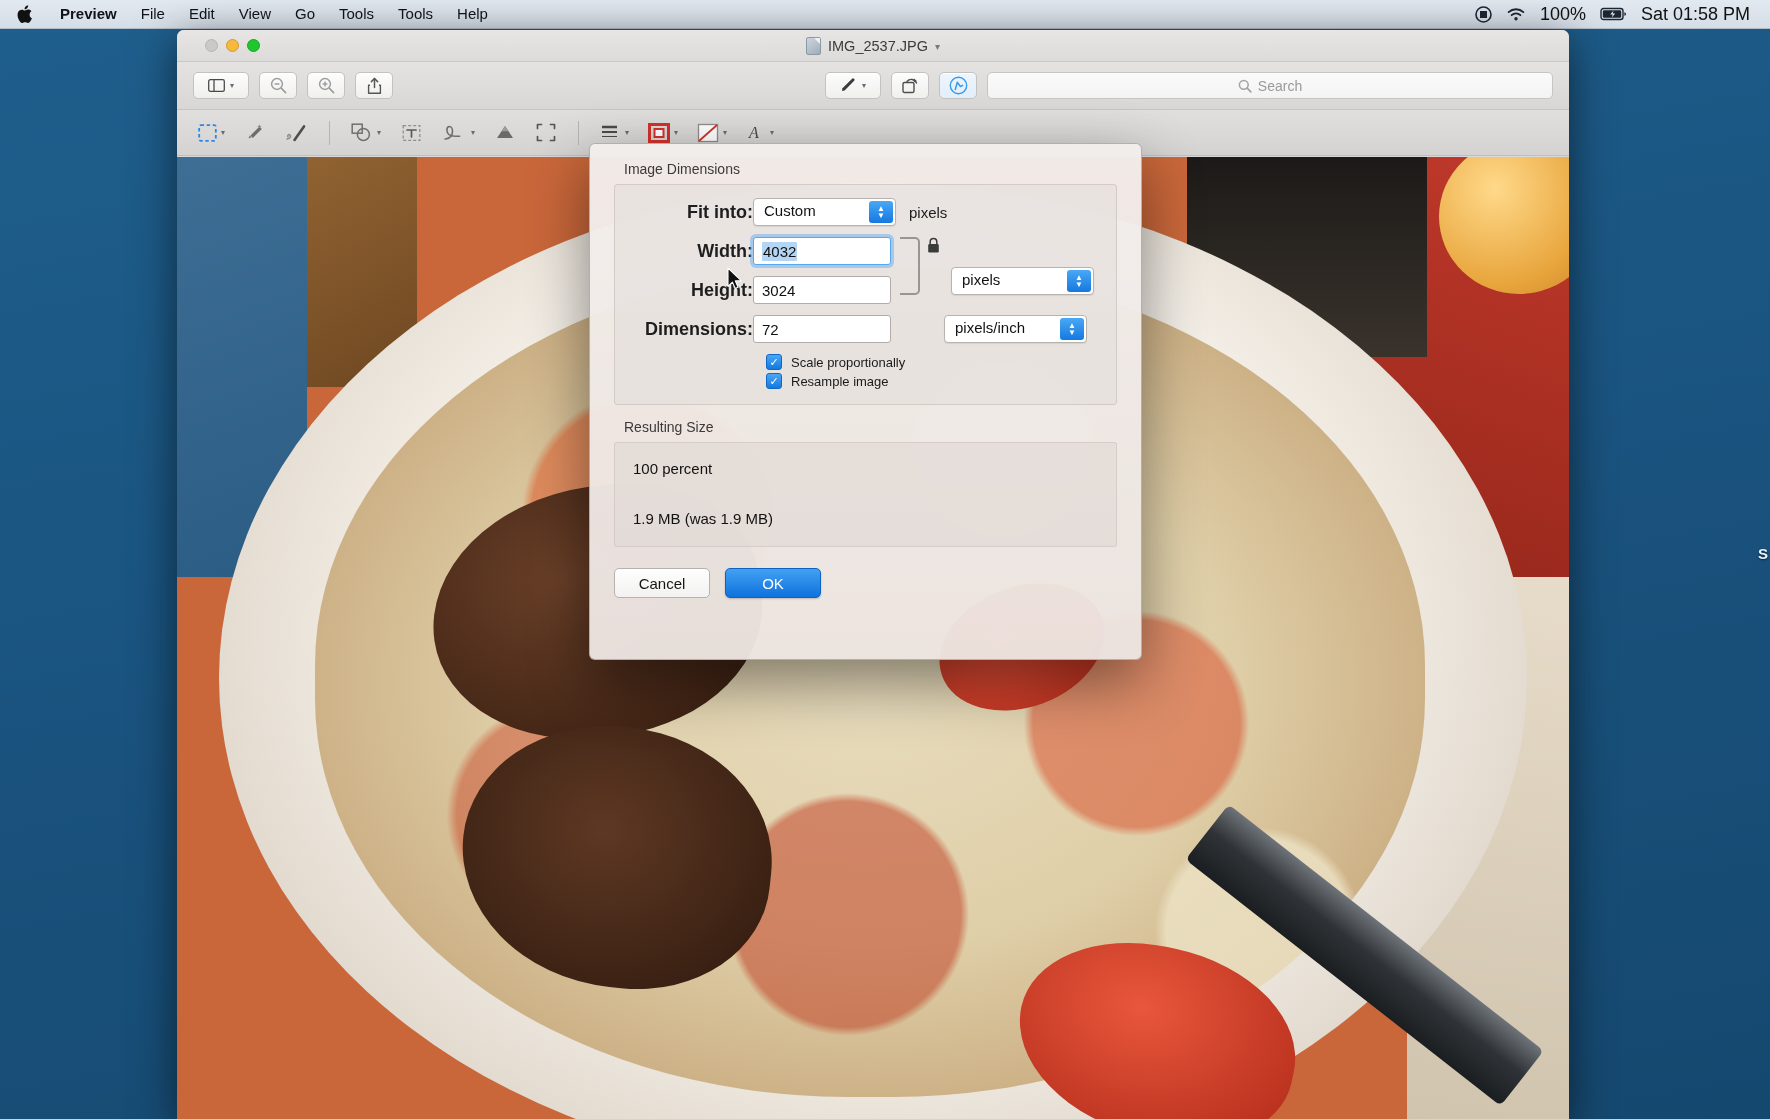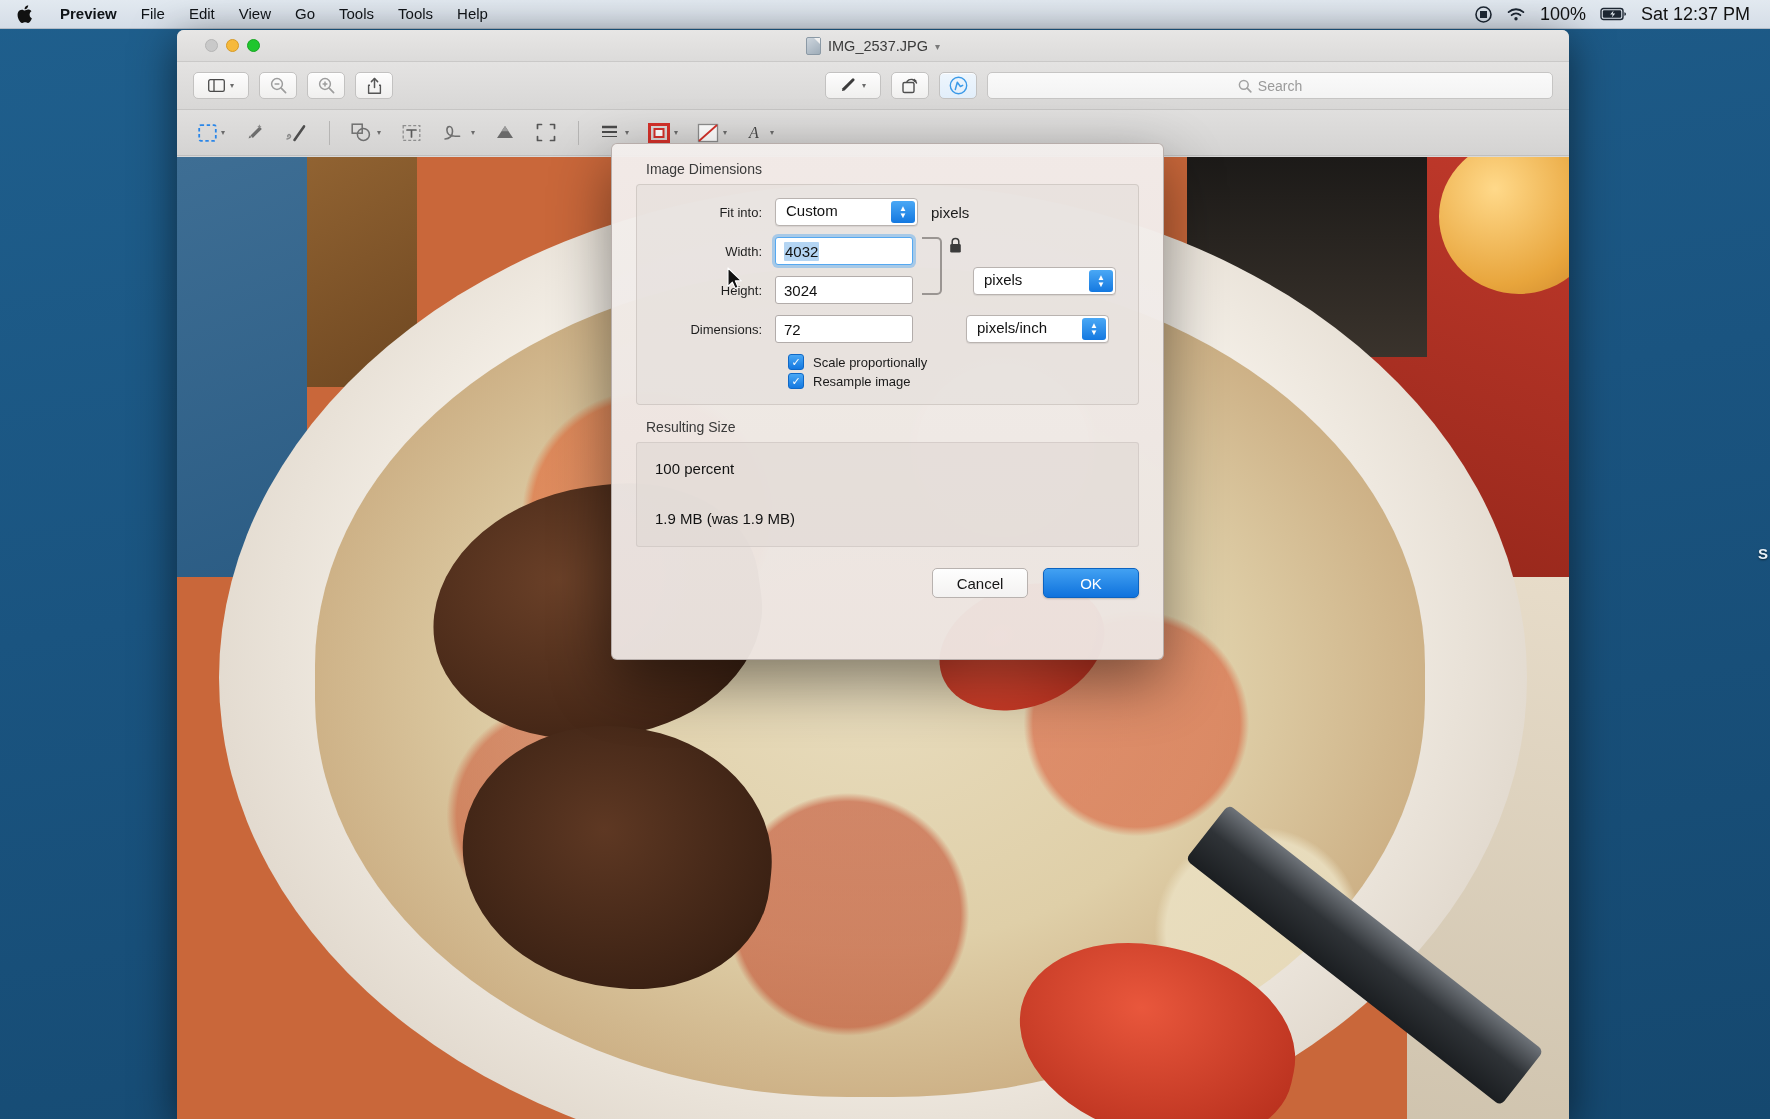--- a/index.html
+++ b/index.html
@@ -195,43 +195,43 @@
     background: radial-gradient(circle at 35% 32%, #ffd98a, #e8a53c 65%, #c9832a);
   }
   #ph-right-strip {
     left: 1230px; top: 420px; width: 162px; height: 660px;
     background: linear-gradient(190deg, #e7dcc9, #cbbfa9);
   }
 
   
   #dialog {
     position: absolute;
-    left: 611px; top: 143px; width: 553px; height: 517px;
+    left: 589px; top: 143px; width: 553px; height: 517px;
     background: linear-gradient(to bottom, rgba(242,238,236,.97), rgba(236,228,224,.97));
     border: 1px solid rgba(170,160,156,.8);
     border-radius: 6px;
     box-shadow: 0 22px 60px rgba(0,0,0,.45);
     padding: 0 24px;
     color: #1c1c1c;
   }
   .section-title {
     font-size: 14px; color: #3a3a3a;
     margin-top: 17px; margin-bottom: 7px; margin-left: 10px;
   }
   .panel {
     background: rgba(226,220,217,.55);
     border: 1px solid rgba(198,190,186,.65);
     border-radius: 4px;
     padding: 13px 18px 15px 18px;
   }
   .row { display: flex; align-items: center; margin-bottom: 11px; }
   .row:last-child { margin-bottom: 0; }
   .lbl {
-    width: 120px; text-align: right; padding-right: 13px;
-    font-size: 13px; color: #1e1e1e; white-space: nowrap;
+    width: 120px; text-align: right; 
+    font-size: 18px; color: #1e1e1e; white-space: nowrap; font-weight: bold;
   }
   .popup {
     height: 28px; background: #fff;
     border: 1px solid #b9b3b0; border-radius: 4px;
     display: flex; align-items: center; position: relative;
     padding: 0 32px 4px 10px; font-size: 15px; color: #111;
     box-shadow: 0 1px 1px rgba(0,0,0,.08);
   }
   .popup .stepper {
     position: absolute; right: 2px; top: 2px; bottom: 2px; width: 24px;
@@ -272,21 +272,21 @@
   .checklabel { font-size: 13px; color: #1a1a1a; }
   #result-panel {
     background: rgba(224,216,212,.65);
     border: 1px solid rgba(198,190,186,.5);
     border-radius: 3px;
     padding: 17px 18px 19px 18px;
   }
   .result-line { font-size: 15px; color: #121212; }
   .result-line + .result-line { margin-top: 33px; }
   #dialog-buttons {
-    display: flex; justify-content: flex-end; gap: 15px;
+    display: flex; gap: 15px;
     margin-top: 21px;
   }
   .dbtn {
     min-width: 96px; height: 30px; border-radius: 5px;
     display: flex; align-items: center; justify-content: center;
     font-size: 15px;
   }
   .dbtn.cancel {
     background: linear-gradient(to bottom,#fefefe,#f3f2f1);
     border: 1px solid #b8b2af; color: #151515;
@@ -338,21 +338,21 @@
     </div>
     <div class="mb-status">100%</div>
     <div class="mb-icon">
       <svg width="27" height="14" viewBox="0 0 27 14">
           <rect x="1" y="1.5" width="22" height="11" rx="2.5" fill="none" stroke="#1d2733" stroke-width="1.4"></rect>
           <rect x="2.8" y="3.3" width="18.4" height="7.4" rx="1.3" fill="#1d2733"></rect>
           <path d="M24.4 5.2v3.6c1-.3 1.6-.9 1.6-1.8s-.6-1.5-1.6-1.8z" fill="#1d2733"></path>
           <path d="M13.6 3.4l-3.4 4.2h2.5l-.9 3 3.4-4.2h-2.5z" fill="#e2e9f0"></path>
         </svg>
     </div>
-    <div class="mb-status">Sat 12:37 PM</div>
+    <div class="mb-status">Sat 01:58 PM</div>
   </div>
 </div>
 
 <div id="window">
 
   <div id="titlebar">
     <div class="traffic">
       <div class="tl red"></div>
       <div class="tl yellow"></div>
       <div class="tl green"></div>

